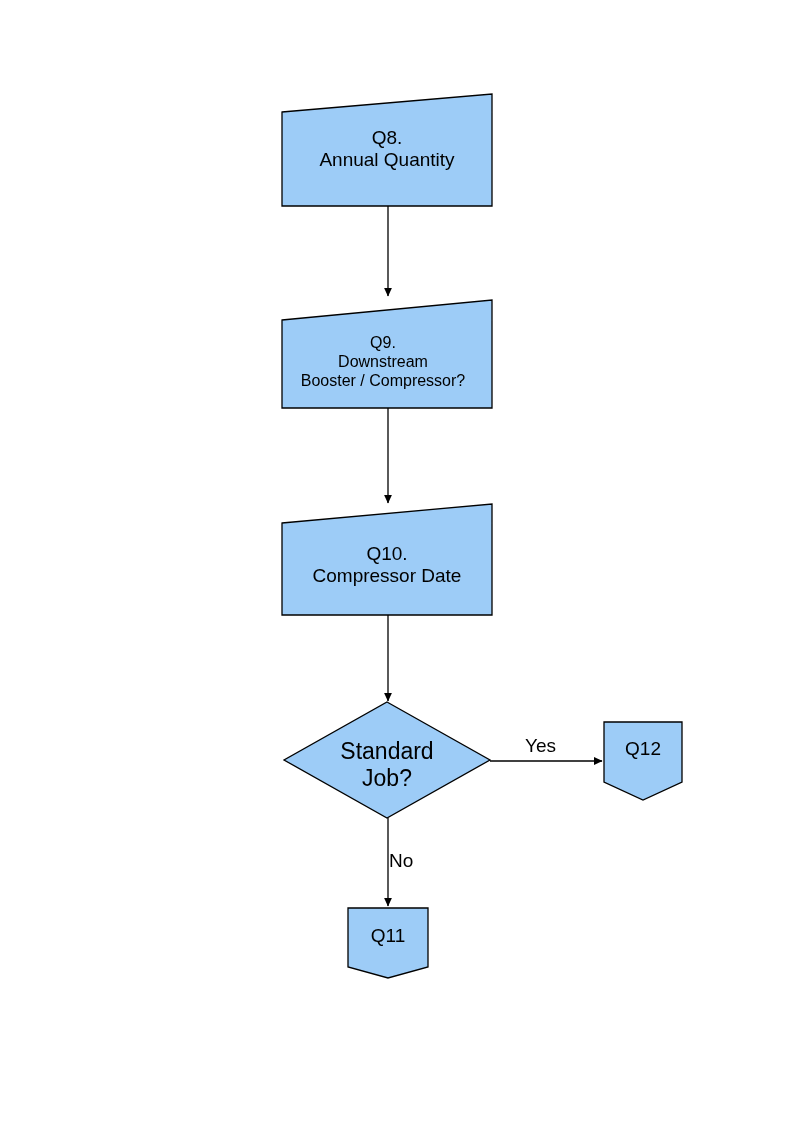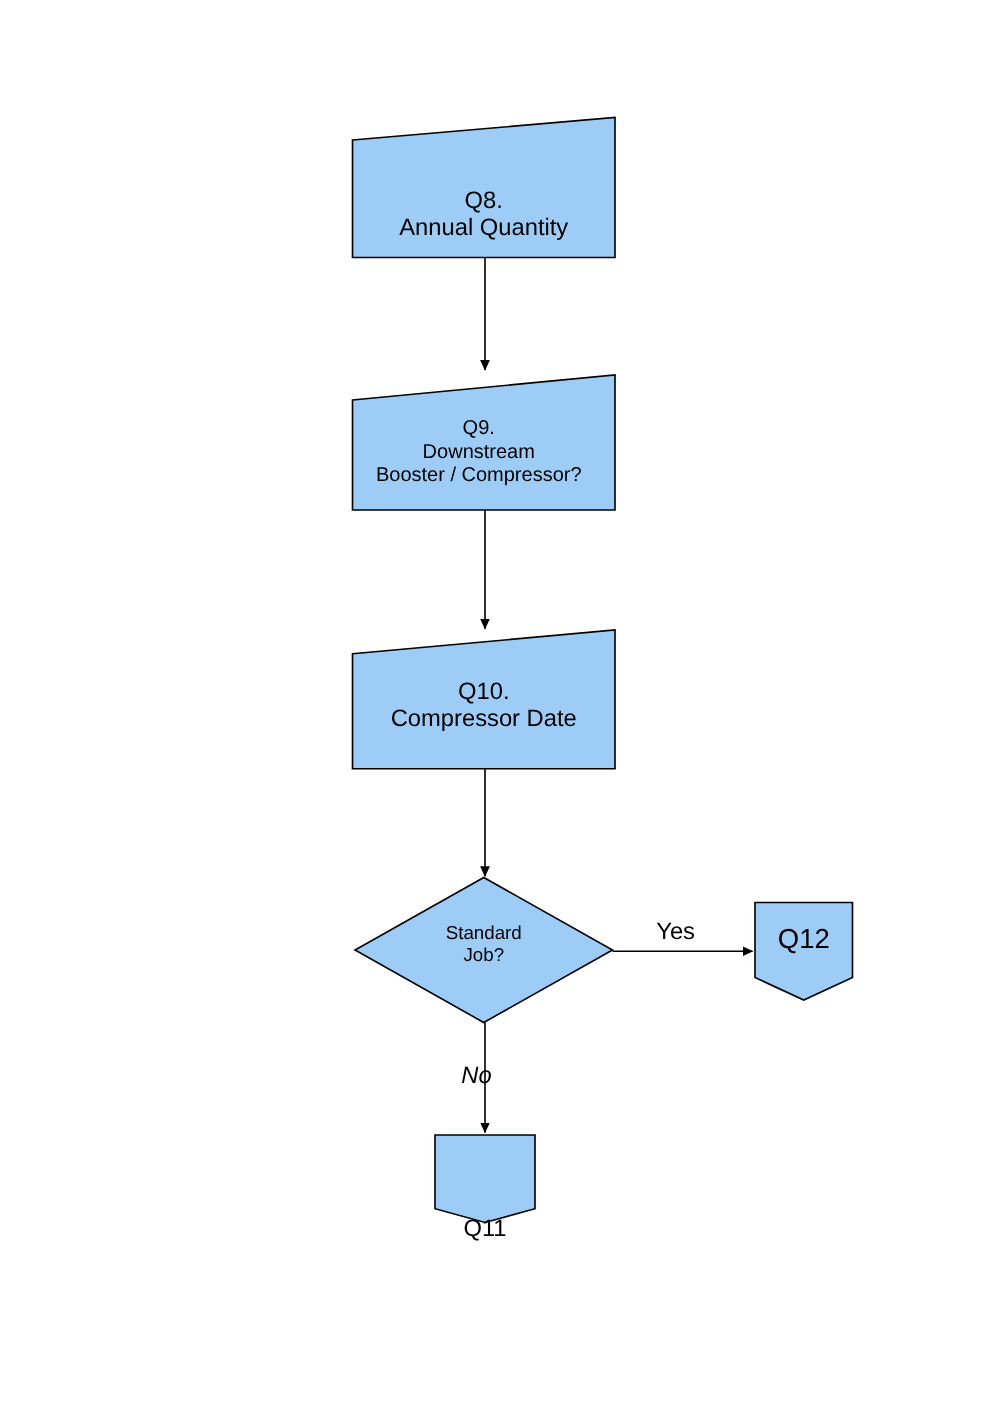--- a/index.html
+++ b/index.html
@@ -35,47 +35,46 @@
     position: absolute;
     color: #000000;
     font-family: "Liberation Sans", sans-serif;
     font-size: 19px;
     line-height: 1;
     white-space: nowrap;
     text-align: center;
   }
   
   #lbl-q8 {
-    left: 282px; top: 150px; width: 210px;
+    left: 282px; top: 127px; width: 210px;
     font-size: 19px;
   }
   #lbl-q9 {
     left: 282px; top: 334px; width: 202px;
     font-size: 16px;
   }
   #lbl-q10 {
     left: 282px; top: 543px; width: 210px;
     font-size: 19px;
   }
   #lbl-decision {
     left: 300px; top: 738px; width: 174px;
-    font-size: 15px;
+    font-size: 23px;
   }
   #lbl-q11 {
     left: 348px; top: 925px; width: 80px;
     font-size: 19px;
-    margin-top: 48px;
   }
   #lbl-q12 {
     left: 604px; top: 738px; width: 78px;
-    font-size: 22px;
+    font-size: 19px;
   }
   
   #lbl-yes { left: 525px; top: 736px; }
-  #lbl-no  { left: 369px; top: 851px; font-style: italic; }
+  #lbl-no  { left: 389px; top: 851px; }
 </style>
 </head>
 <body style="background: rgb(255, 255, 255);">
 
 <svg id="canvas" viewBox="0 0 794 1123" xmlns="http://www.w3.org/2000/svg">
 
   <defs>
     <marker id="arrowhead" markerWidth="9" markerHeight="9" refX="8" refY="4.5" orient="auto" markerUnits="userSpaceOnUse">
       <path d="M0,0.6 L8.6,4.5 L0,8.4 z" fill="#000000"></path>
     </marker>

